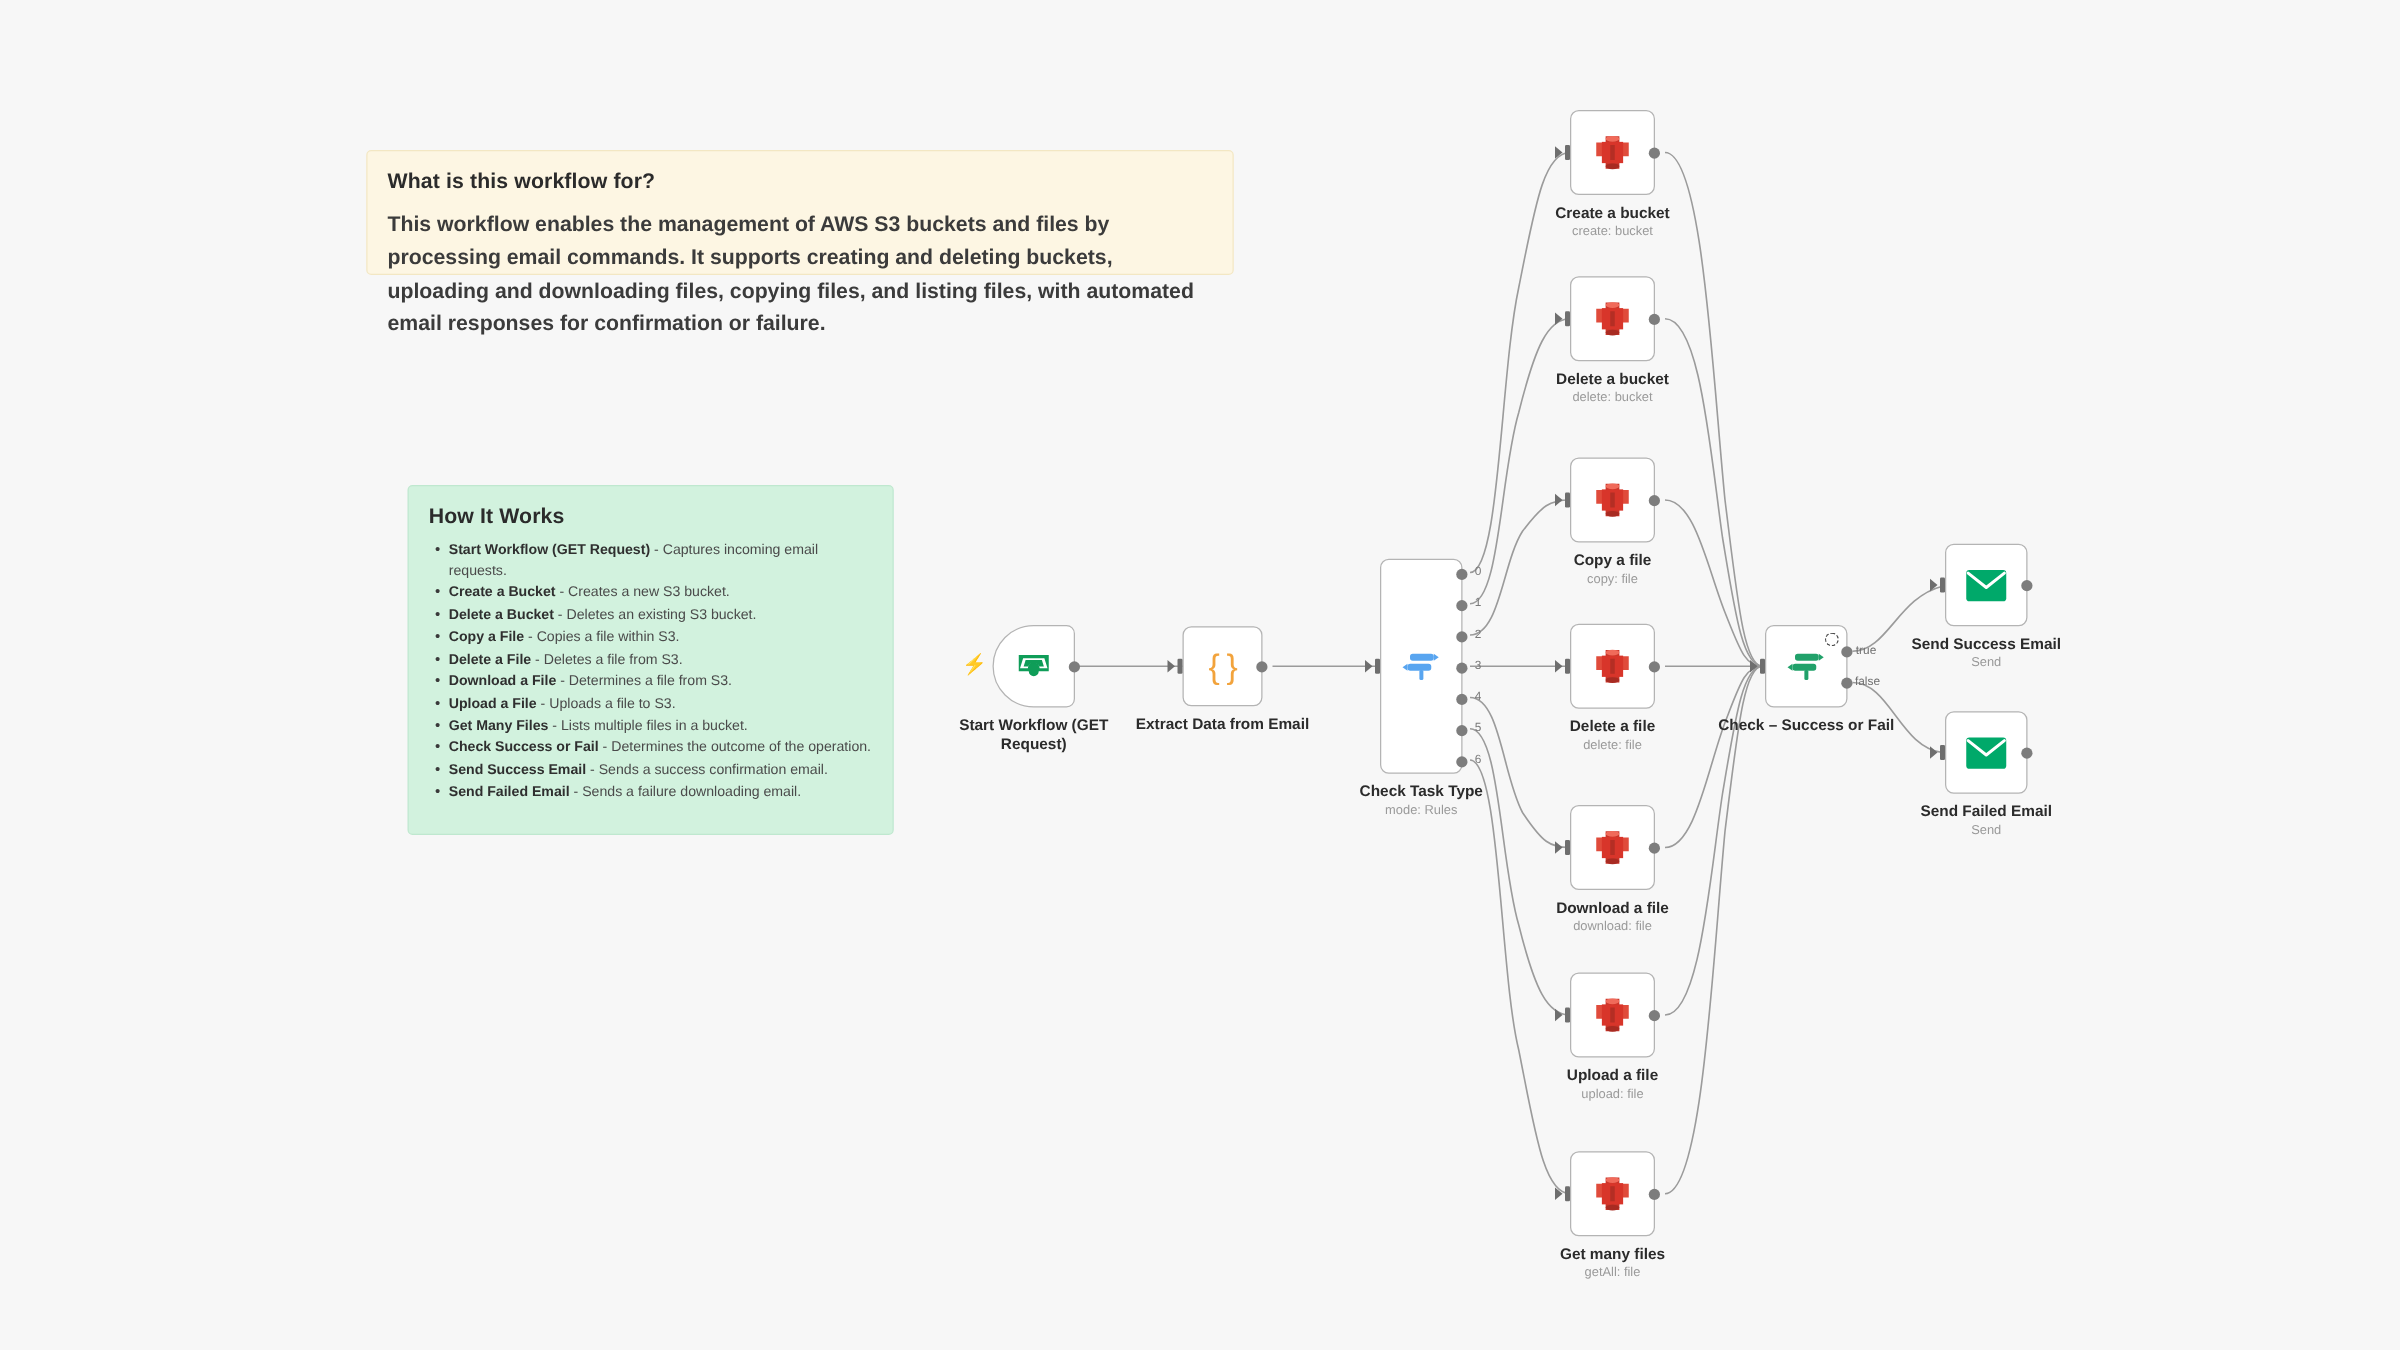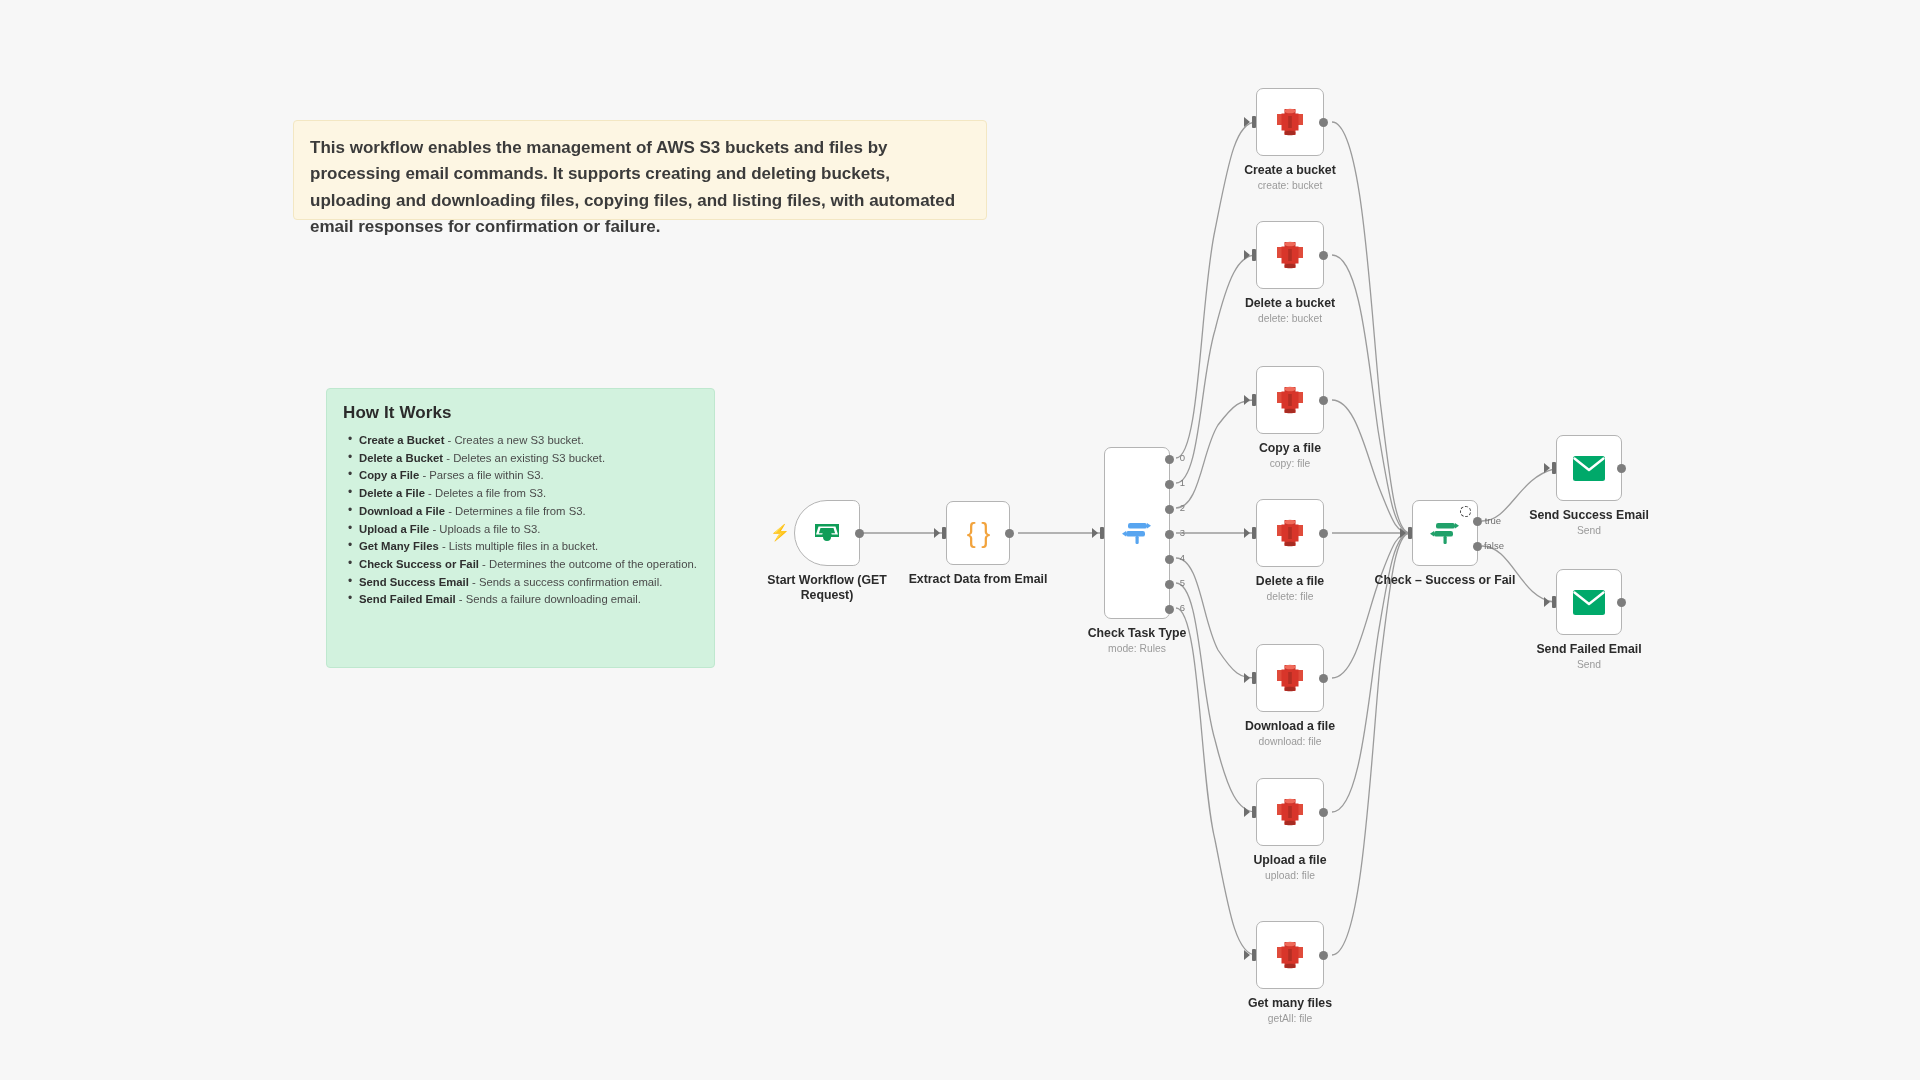--- a/index.html
+++ b/index.html
@@ -154,29 +154,31 @@
     pointer-events: none;
   }
   svg.wires path { fill: none; stroke: #9b9b9b; stroke-width: 1.3; }
 </style>
 </head>
 <body>
 
 <div id="canvas">
 
   <div class="sticky yellow" style="left:293px; top:120px; width:694px; height:100px;">
+    <h2>What is this workflow for?</h2>
     <p>This workflow enables the management of AWS S3 buckets and files by processing email commands. It supports creating and deleting buckets, uploading and downloading files, copying files, and listing files, with automated email responses for confirmation or failure.</p>
   </div>
 
   <div class="sticky green" style="left:326px; top:388px; width:389px; height:280px;">
     <h2>How It Works</h2>
     <ul>
+      <li><b>Start Workflow (GET Request)</b> <span>- Captures incoming email requests.</span></li>
       <li><b>Create a Bucket</b> <span>- Creates a new S3 bucket.</span></li>
       <li><b>Delete a Bucket</b> <span>- Deletes an existing S3 bucket.</span></li>
-      <li><b>Copy a File</b> <span>- Parses a file within S3.</span></li>
+      <li><b>Copy a File</b> <span>- Copies a file within S3.</span></li>
       <li><b>Delete a File</b> <span>- Deletes a file from S3.</span></li>
       <li><b>Download a File</b> <span>- Determines a file from S3.</span></li>
       <li><b>Upload a File</b> <span>- Uploads a file to S3.</span></li>
       <li><b>Get Many Files</b> <span>- Lists multiple files in a bucket.</span></li>
       <li><b>Check Success or Fail</b> <span>- Determines the outcome of the operation.</span></li>
       <li><b>Send Success Email</b> <span>- Sends a success confirmation email.</span></li>
       <li><b>Send Failed Email</b> <span>- Sends a failure downloading email.</span></li>
     </ul>
   </div>
 

